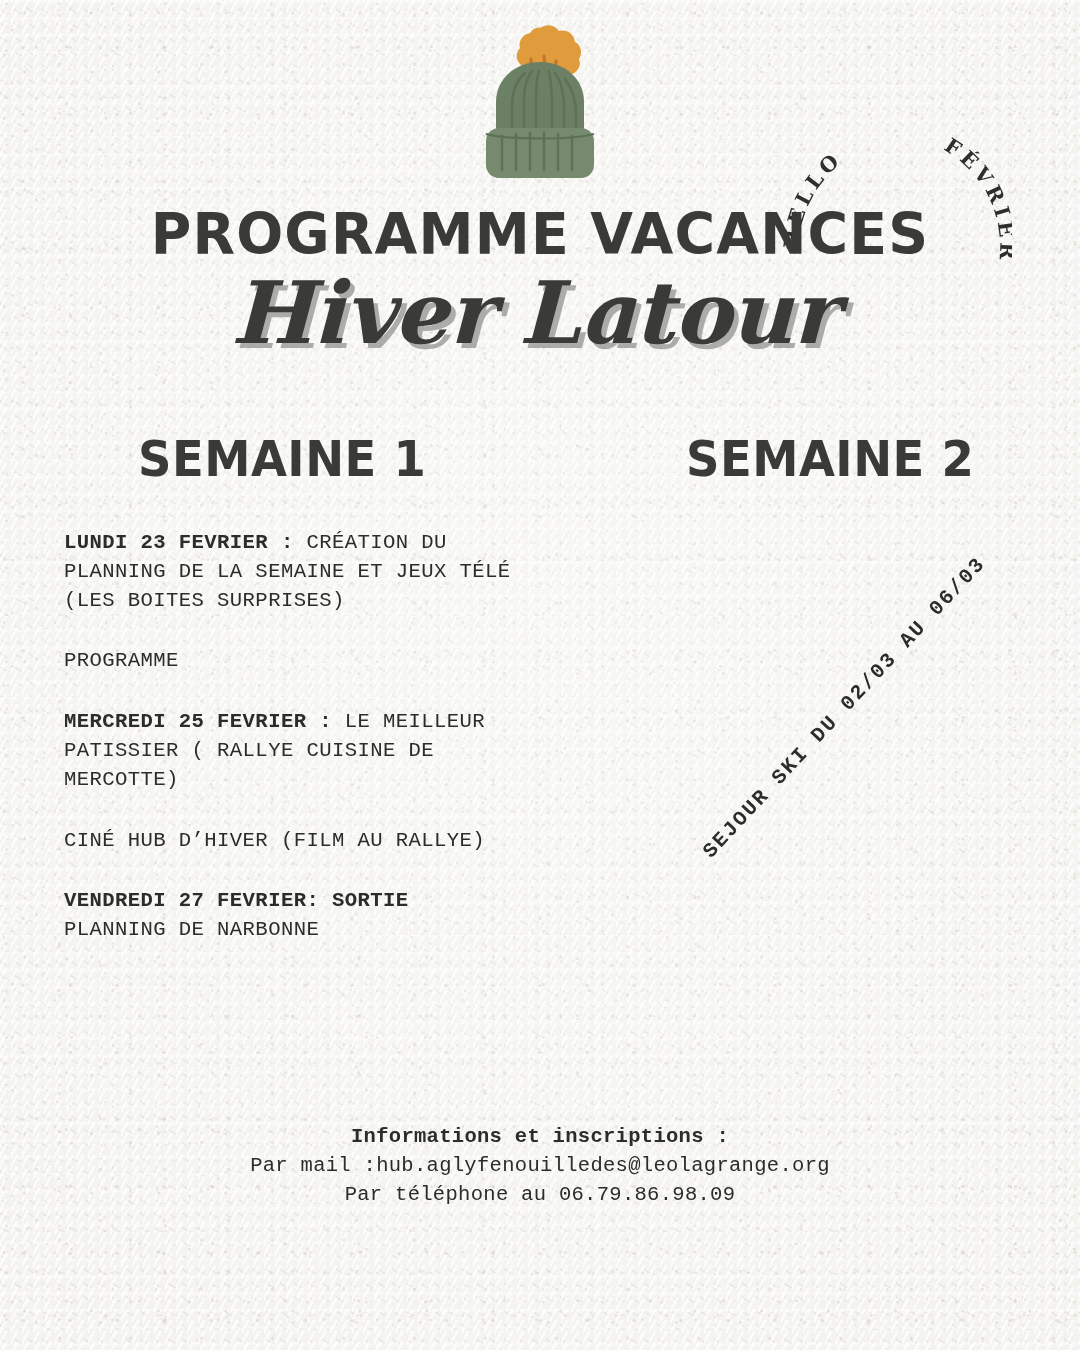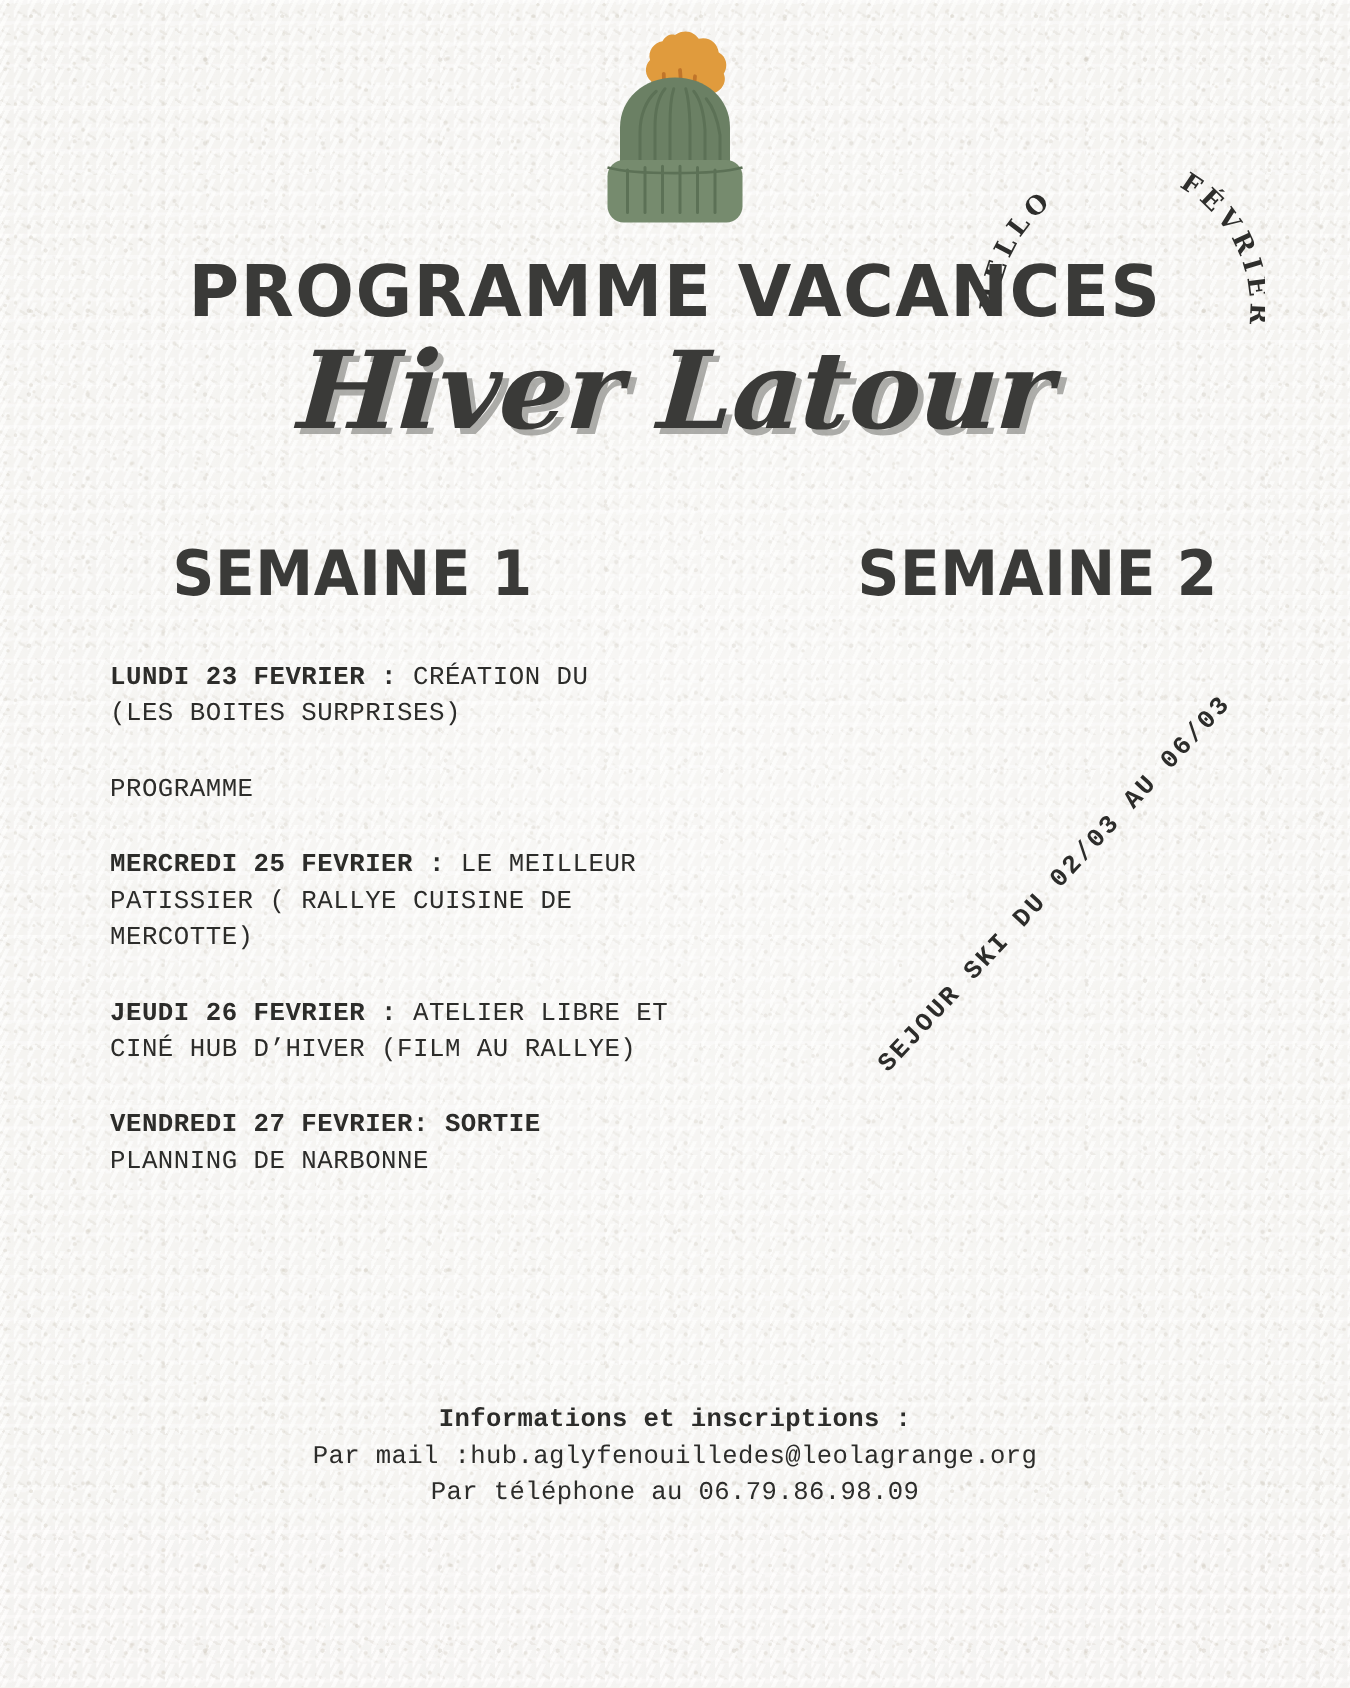--- a/index.html
+++ b/index.html
@@ -81,21 +81,21 @@
     position:absolute;
     font-family:"DejaVu Sans","Liberation Sans",sans-serif;
     font-size:50px; font-weight:800; letter-spacing:.5px;
     color:#3A3A38; line-height:1;
     transform:scaleX(.93); transform-origin:left center;
   }
   #week1-heading{ left:138px; top:434px; }
   #week2-heading{ left:686px; top:434px; }
 
   
-  #schedule{ position:absolute; left:88px; top:529px; width:580px; }
+  #schedule{ position:absolute; left:64px; top:529px; width:580px; }
   .entry{ margin-bottom:32px; }
   .entry:last-child{ margin-bottom:4px; }
   .entry-line{
     font-family:"Liberation Mono","DejaVu Sans Mono",monospace;
     font-size:20.6px; line-height:28.8px; letter-spacing:.4px;
     color:#2C2C2A; white-space:pre-wrap;
   }
   .entry-line .day{ font-weight:700; }
 
   
@@ -168,35 +168,35 @@
     <span id="title-script">Hiver Latour</span>
   </div>
 
   <div class="week-heading" id="week1-heading">SEMAINE 1</div>
   <div class="week-heading" id="week2-heading">SEMAINE 2</div>
 
   <div id="schedule">
 
     <div class="entry">
       <div class="entry-line"><span class="day">LUNDI 23 FEVRIER :</span><span> CRÉATION DU</span></div>
+      <div class="entry-line">PLANNING DE LA SEMAINE ET JEUX TÉLÉ</div>
       <div class="entry-line">(LES BOITES SURPRISES)</div>
     </div>
 
     <div class="entry">
       <div class="entry-line">PROGRAMME</div>
     </div>
 
     <div class="entry">
       <div class="entry-line"><span class="day">MERCREDI 25 FEVRIER :</span><span> LE MEILLEUR</span></div>
       <div class="entry-line">PATISSIER ( RALLYE CUISINE DE</div>
       <div class="entry-line">MERCOTTE)</div>
     </div>
 
     <div class="entry">
-      <div class="entry-line"><span class="day">JEUDI 26 FEVRIER :</span><span> ATELIER LIBRE ET</span></div>
       <div class="entry-line">CINÉ HUB D’HIVER (FILM AU RALLYE)</div>
     </div>
 
     <div class="entry">
       <div class="entry-line"><span class="day">VENDREDI 27 FEVRIER: SORTIE</span></div>
       <div class="entry-line">PLANNING DE NARBONNE</div>
     </div>
 
   </div>
 

